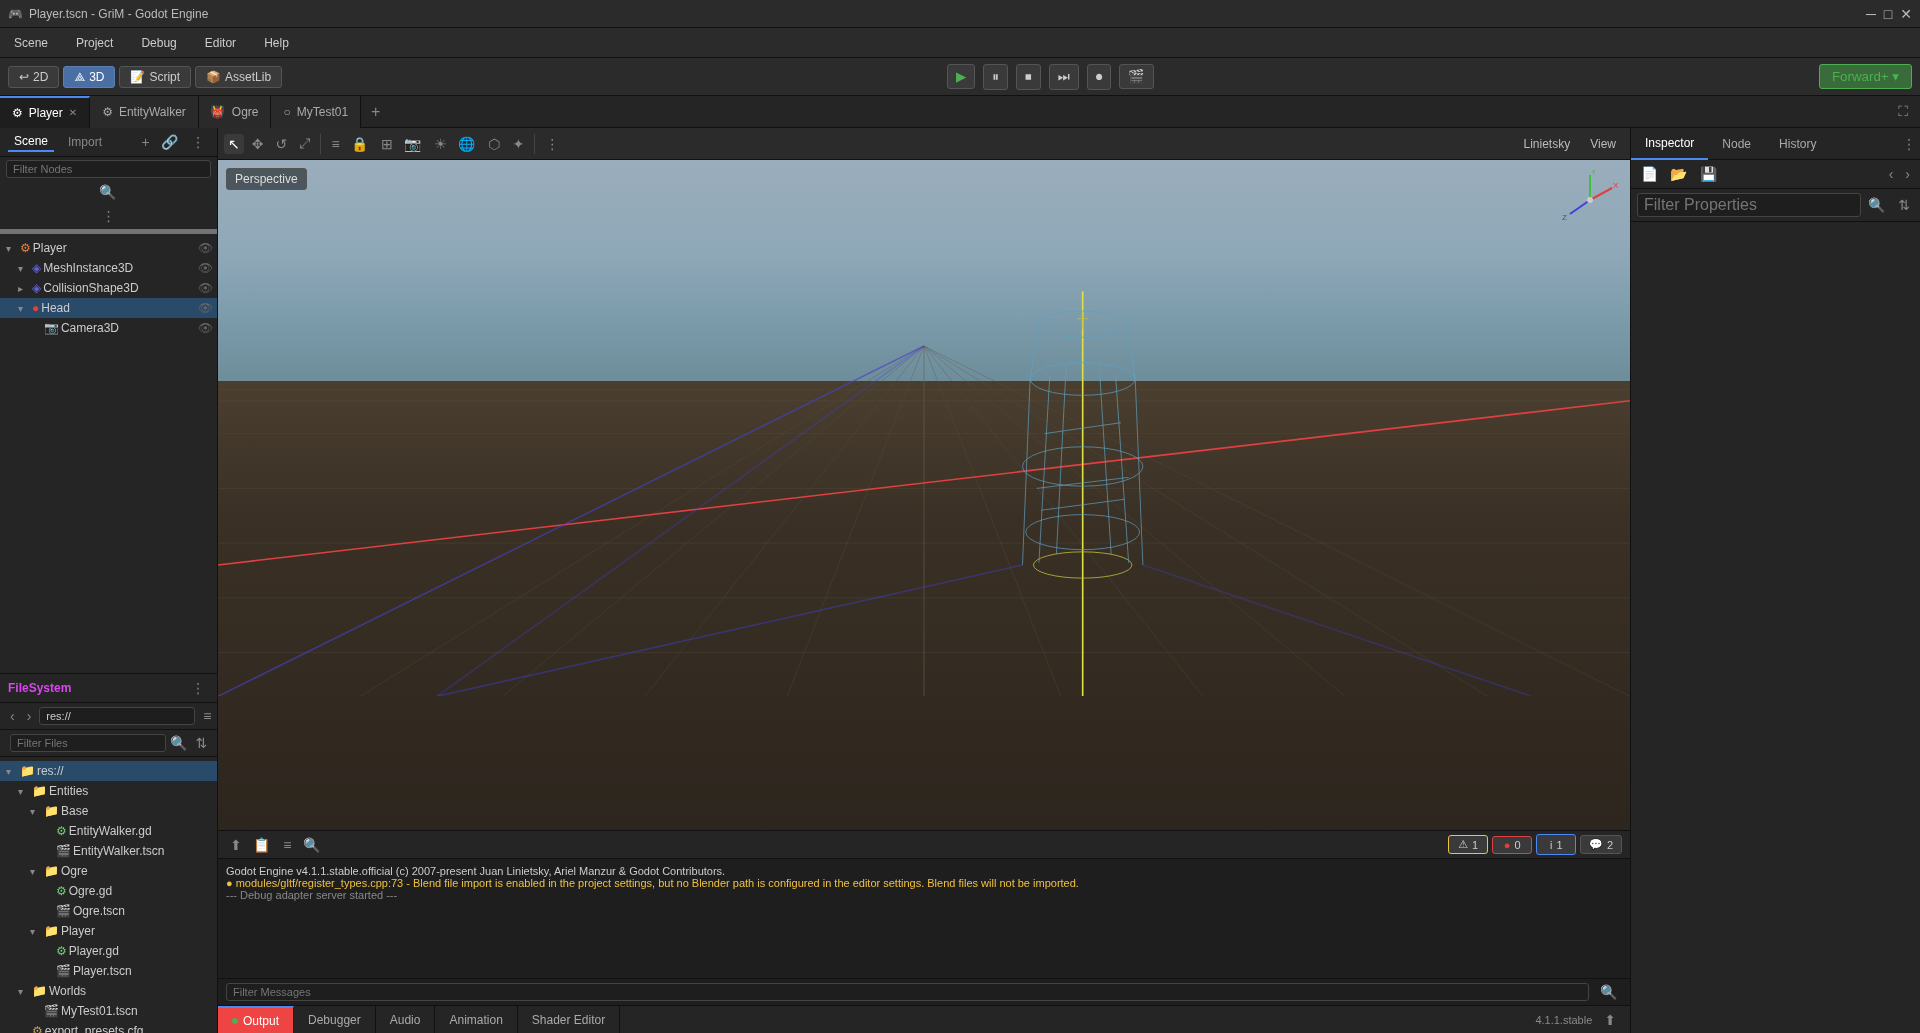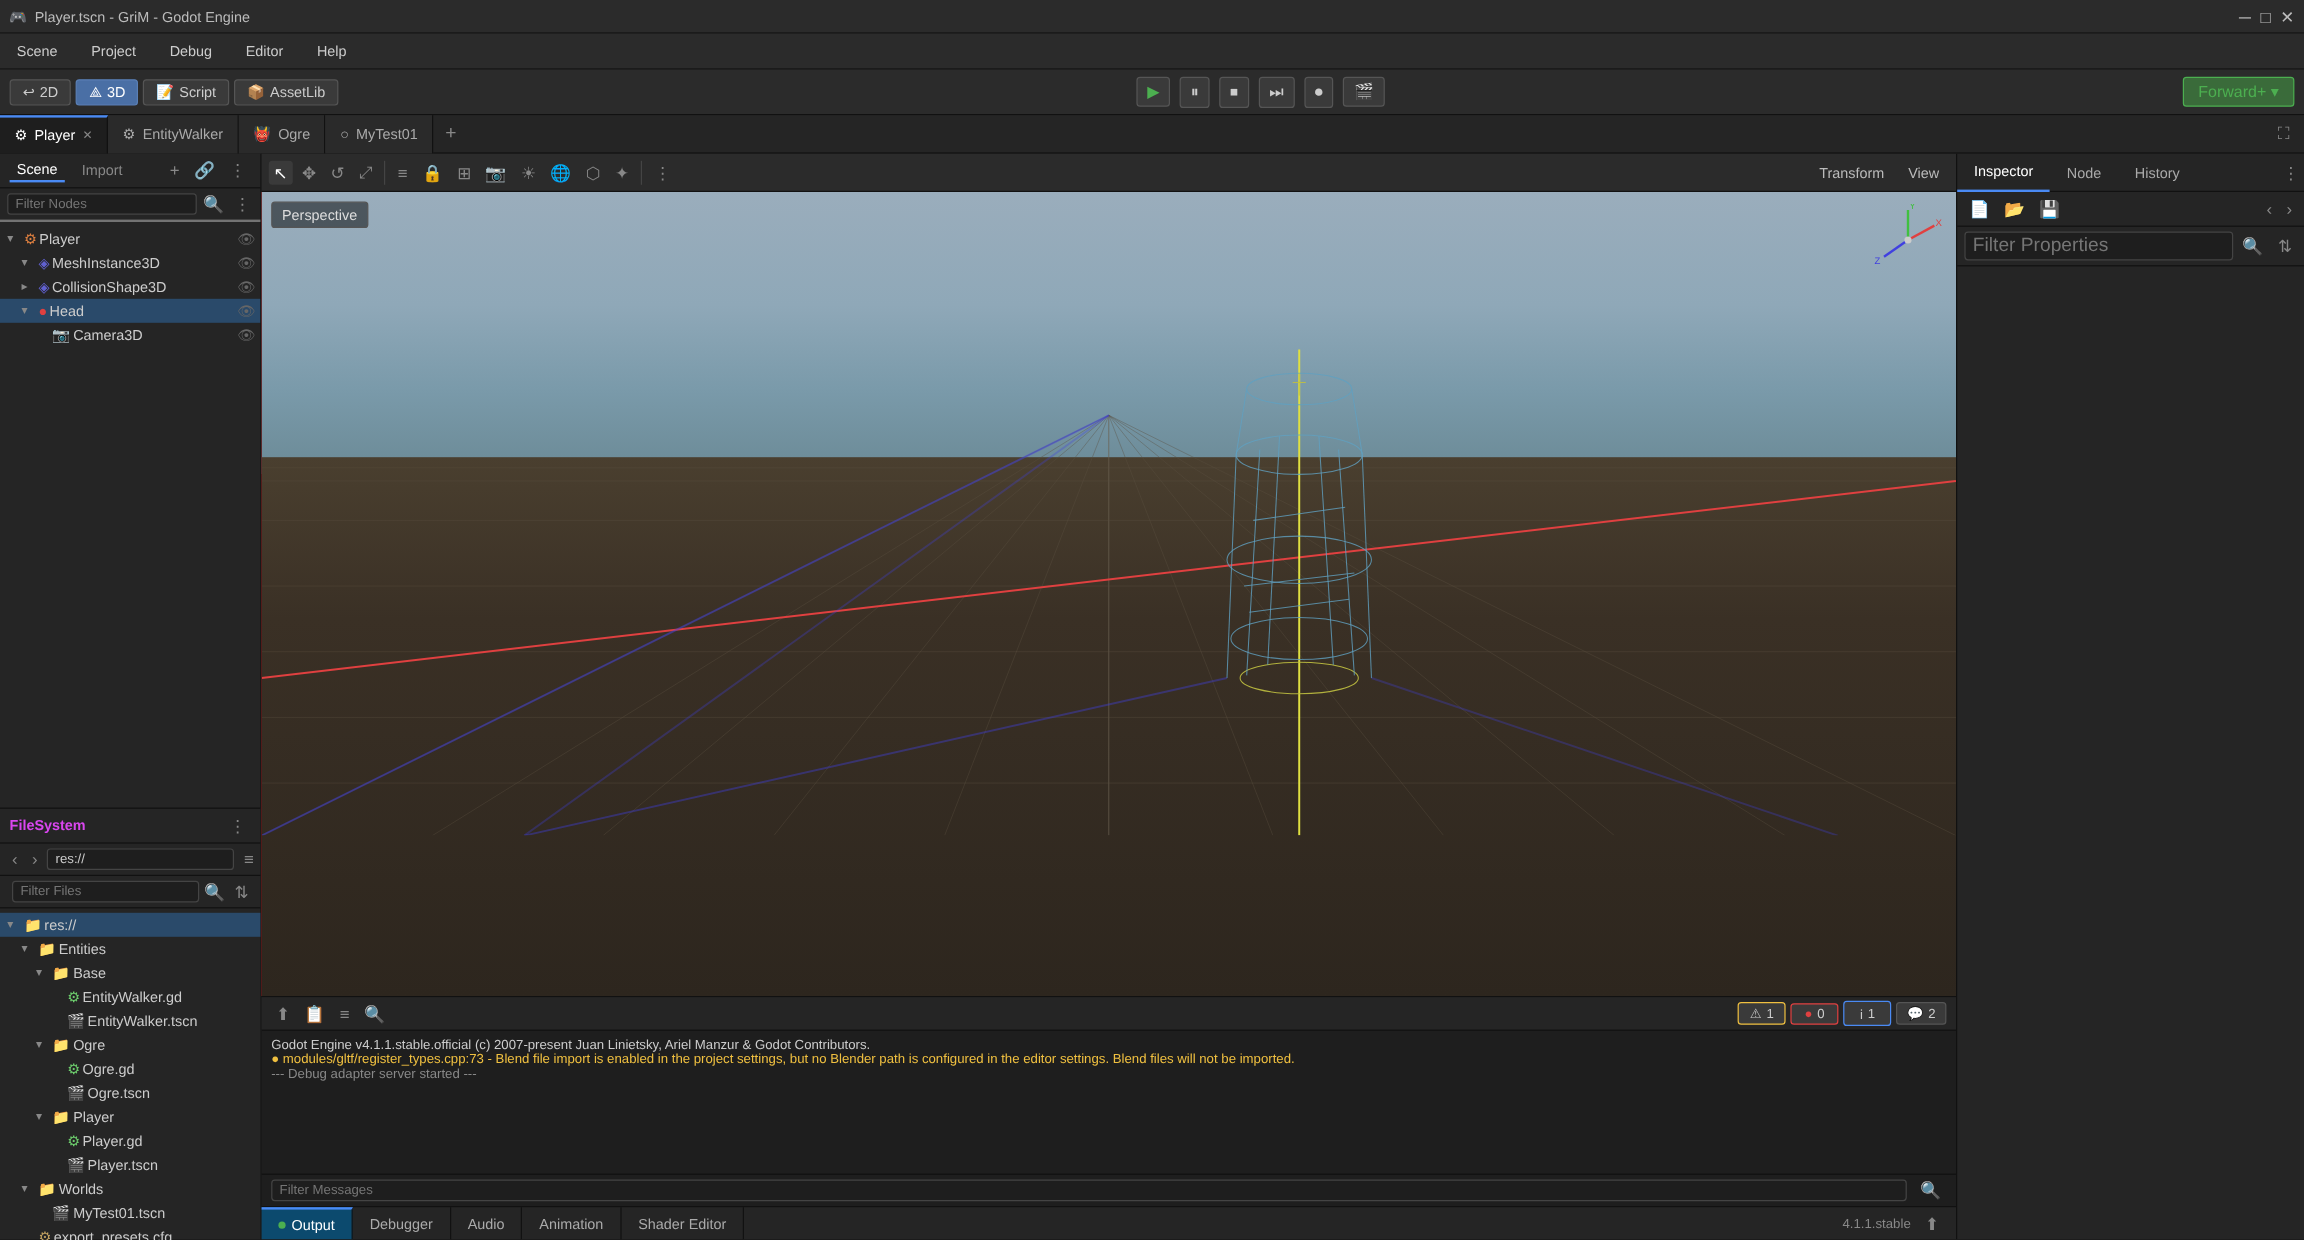--- a/index.html
+++ b/index.html
@@ -122,24 +122,24 @@
       gap: 8px;
     }
     .panel-title { font-weight: bold; color: #d946ef; }
     .panel-tab { color: #888; cursor: pointer; padding: 2px 6px; }
     .panel-tab.active { color: #fff; border-bottom: 2px solid #4a8af4; }
     .panel-actions { margin-left: auto; display: flex; gap: 4px; }
     .icon-btn { background: none; border: none; color: #888; cursor: pointer; font-size: 14px; padding: 2px 4px; }
 
     #scene-toolbar {
       display: flex;
-      align-items: center;
       padding: 3px 6px;
-      border-bottom: 2px solid #737373;
+      border-bottom: 5px solid #737373;
       gap: 4px;
+      flex-direction: column;
     }
     .scene-tool { background: none; border: none; color: #888; cursor: pointer; font-size: 14px; padding: 2px; }
     #filter-input {
       flex: 1;
       background: #1e1e1e;
       border: 1px solid #444;
       border-radius: 3px;
       color: #ccc;
       padding: 2px 6px;
       font-size: 11px;
@@ -344,21 +344,21 @@
     .bottom-tab {
       padding: 0 14px;
       height: 28px;
       display: flex;
       align-items: center;
       cursor: pointer;
       color: #aaa;
       border-right: 1px solid #111;
       gap: 5px;
     }
-    .bottom-tab.active { color: #fff; border-top: 2px solid #4a8af4; background: #0c4a6e; }
+    .bottom-tab.active { color: #fff; border-top: 2px solid #4a8af4; background: #ef4444; }
     .bottom-tab-dot { width: 6px; height: 6px; border-radius: 50%; background: #4caf50; }
     #status-bar {
       margin-left: auto;
       display: flex;
       align-items: center;
       padding: 0 10px;
       gap: 8px;
       color: #888;
       font-size: 11px;
     }
@@ -729,21 +729,21 @@
       <button class="vp-tool">🔒</button>
       <button class="vp-tool">⊞</button>
       <button class="vp-tool">📷</button>
       <button class="vp-tool">☀</button>
       <button class="vp-tool">🌐</button>
       <button class="vp-tool">⬡</button>
       <button class="vp-tool">✦</button>
       <div class="vp-sep"></div>
       <button class="vp-tool">⋮</button>
       <div style="flex:1;"></div>
-      <button class="vp-btn">Transform</button>
+      <button class="vp-btn">Linietsky</button>
       <button class="vp-btn">View</button>
     </div>
 
     <div id="viewport">
 
       <div id="sky"></div>
 
       <div id="ground"></div>
 
       <svg id="grid-canvas" viewBox="0 0 1290 490" preserveAspectRatio="none">

